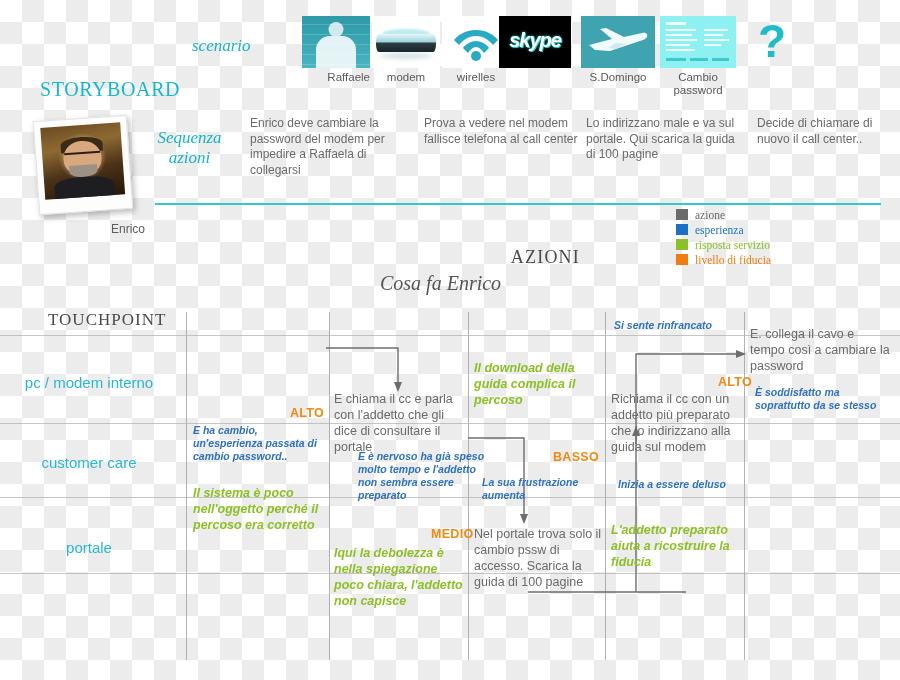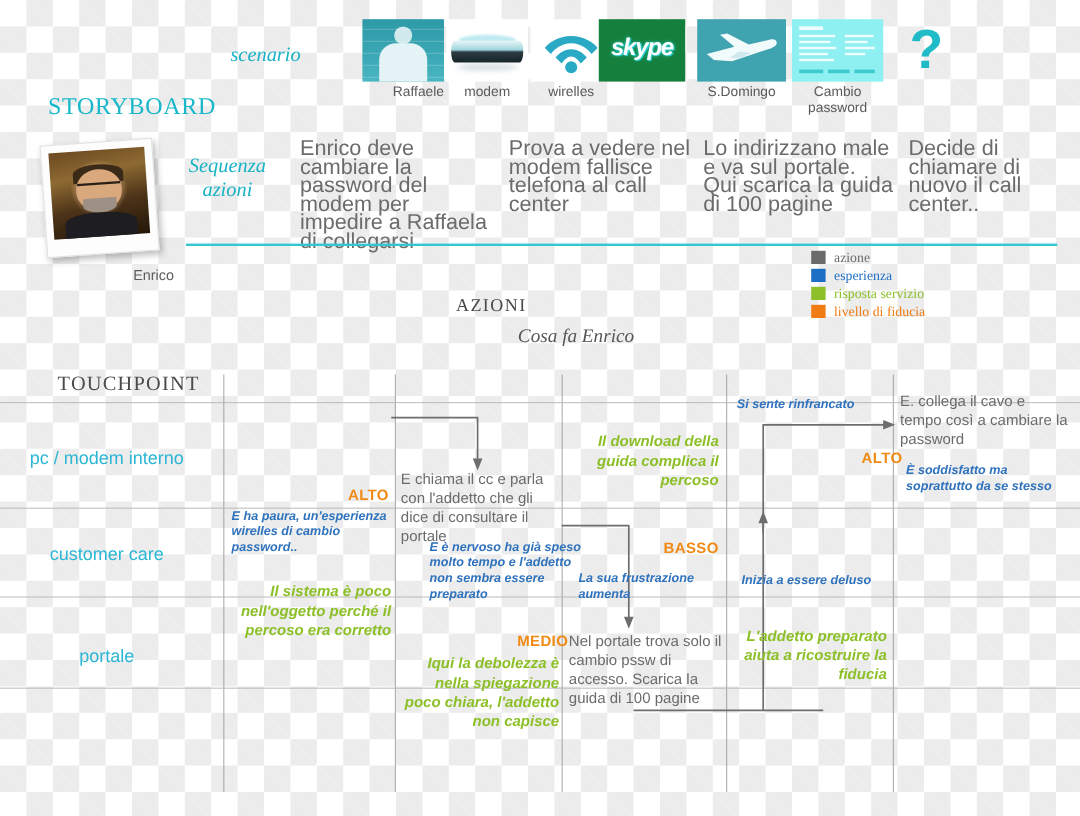--- a/index.html
+++ b/index.html
@@ -60,21 +60,21 @@
   .ph-modem .dev{position:absolute;left:4px;right:4px;top:18px;height:18px;border-radius:3px/8px;
     background:linear-gradient(180deg,#e8f6f8 0%,#9fd4dc 42%,#2c3c42 52%,#16242a 100%);}
   .ph-modem .glow{position:absolute;left:10px;right:10px;top:13px;height:9px;border-radius:50%;
     background:rgba(180,230,238,.85);filter:blur(1px);}
   .ph-modem .shade{position:absolute;left:8px;right:8px;top:37px;height:6px;border-radius:50%;
     background:rgba(90,130,140,.25);filter:blur(2px);}
   
   .ph-wifi{background:#ffffff;}
   .wifi-svg{position:absolute;left:50%;top:6px;transform:translateX(-50%);}
   
-  .ph-skype{background:#15803d;}
+  .ph-skype{background:#000000;}
   .ph-skype .sk{
     position:absolute;left:0;right:0;top:13px;text-align:center;
     font-family:"Liberation Sans", sans-serif;font-weight:bold;font-style:italic;
     font-size:20px;letter-spacing:-1px;color:#ffffff;
     text-shadow:0 0 3px #2ad2d6, 1px 1px 0 #29c8cc;
   }
   
   .ph-plane{background:#3fa3b0;}
   .plane-svg{position:absolute;left:50%;top:50%;transform:translate(-50%,-50%);}
   
@@ -114,60 +114,60 @@
   #enrico-photo .shirt{position:absolute;left:12%;top:72%;width:76%;height:30%;border-radius:40% 40% 0 0;
     background:#1d1d22;}
   #enrico-caption{
     left:98px;top:222px;width:60px;text-align:center;
     font-size:12px;color:#5c5c5c;
   }
 
   
   .seq{
     position:absolute;top:116px;
-    font-size:18px;line-height:15.5px;color:#6b6b6b;
+    font-size:12px;line-height:15.5px;color:#6b6b6b;
   }
 
   
   #teal-rule{left:155px;top:203px;width:726px;height:2px;background:#35c6d4;}
 
   
   #legend{left:676px;top:208px;}
   .legend-row{display:flex;align-items:center;margin-bottom:2px;height:13px;}
   .legend-sw{width:12px;height:11px;margin-right:7px;flex:0 0 auto;}
   .legend-tx{font-family:"Liberation Serif", serif;font-size:11.5px;line-height:12px;}
 
   
   #azioni-title{
-    left:380px;top:247px;width:200px;text-align:left;
-    font-family:"Liberation Serif", serif;font-size:15px;letter-spacing:1.2px;color:#4a4a4a;
+    left:380px;top:247px;width:200px;text-align:right;
+    font-family:"Liberation Serif", serif;font-size:18px;letter-spacing:1.2px;color:#4a4a4a;
   }
   #azioni-sub{
-    left:380px;top:272px;width:200px;text-align:center;
-    font-family:"Liberation Serif", serif;font-style:italic;font-size:16px;color:#555;
+    left:380px;top:272px;width:200px;text-align:left;
+    font-family:"Liberation Serif", serif;font-style:italic;font-size:20px;color:#555;
   }
 
   
   #touchpoint-title{
     left:48px;top:310px;
     font-family:"Liberation Serif", serif;font-size:17px;letter-spacing:1px;color:#4a4a4a;
   }
   .rowlabel{
     position:absolute;text-align:center;width:170px;left:4px;
     font-size:15px;color:#2ab6d4;line-height:19px;
   }
 
   
   .vline{position:absolute;width:1px;background:#9b9b9b;opacity:.75;}
   .hline{position:absolute;height:1px;background:#b8b8b8;opacity:.8;}
 
   
   .gray{position:absolute;font-size:12.5px;line-height:16px;color:#6b6b6b;}
   .blue{position:absolute;font-size:10.5px;line-height:13px;color:#2f72bd;font-style:italic;font-weight:bold;}
-  .green{position:absolute;font-size:12.5px;line-height:16px;color:#8cbf28;font-style:italic;font-weight:bold;text-align:right;}
+  .green{position:absolute;font-size:12.5px;line-height:16px;color:#8cbf28;font-style:italic;font-weight:bold;}
   .lvl{position:absolute;font-size:12.5px;font-weight:bold;color:#f08a14;letter-spacing:.3px;}
 
   
   .conn{position:absolute;}
   .conn line, .conn polygon{shape-rendering:geometricPrecision;}
 </style>
 </head>
 <body>
 
 <div id="checker"></div>
@@ -322,34 +322,35 @@
   <svg class="conn" style="left:598px;top:420px;" width="100" height="180">
     <path d="M38 172 V14" stroke="#6d6d6d" stroke-width="1.4" fill="none"></path>
     <polygon points="38,6 34,16 42,16" fill="#6d6d6d"></polygon>
   </svg>
 
   <svg class="conn" style="left:520px;top:580px;" width="180" height="24">
     <path d="M8 12 H166" stroke="#6d6d6d" stroke-width="1.4" fill="none"></path>
   </svg>
 
   <div class="lvl" style="left:290px;top:406px;">ALTO</div>
-  <div class="blue" style="left:193px;top:424px;width:132px;">E ha paura, un'esperienza wirelles di cambio password..</div>
+  <div class="blue" style="left:193px;top:424px;width:132px;">E ha cambio, un'esperienza passata di cambio password..</div>
   <div class="green" style="left:193px;top:485px;width:133px;">Il sistema è poco nell'oggetto perché il percoso era corretto</div>
 
   <div class="gray" style="left:334px;top:391px;width:130px;">E chiama il cc e parla con l'addetto che gli dice di consultare il portale</div>
   <div class="blue" style="left:334px;top:450px;width:130px;margin-left:24px;">E è nervoso ha già speso molto tempo e l'addetto non sembra essere preparato</div>
   <div class="lvl" style="left:415px;top:527px;margin-left:16px;">MEDIO</div>
   <div class="green" style="left:334px;top:545px;width:132px;">Iqui la debolezza è nella spiegazione poco chiara, l'addetto non capisce</div>
 
   <div class="green" style="left:474px;top:360px;width:125px;">Il download della guida complica il percoso</div>
   <div class="lvl" style="left:553px;top:450px;">BASSO</div>
   <div class="blue" style="left:482px;top:476px;width:115px;">La sua frustrazione aumenta</div>
   <div class="gray" style="left:474px;top:526px;width:128px;">Nel portale trova solo il cambio pssw di accesso. Scarica la guida di 100 pagine</div>
 
-  <div class="blue" style="left:614px;top:331px;width:130px;">Si sente rinfrancato</div>
+  <div class="blue" style="left:614px;top:319px;width:130px;">Si sente rinfrancato</div>
+  <div class="gray" style="left:611px;top:391px;width:132px;">Richiama il cc con un addetto più preparato che lo indirizzano alla guida sul modem</div>
   <div class="blue" style="left:618px;top:478px;width:130px;">Inizia a essere deluso</div>
   <div class="green" style="left:611px;top:522px;width:128px;">L'addetto preparato aiuta a ricostruire la fiducia</div>
 
   <div class="gray" style="left:750px;top:326px;width:140px;">E. collega il cavo e tempo così a cambiare la password</div>
   <div class="lvl" style="left:718px;top:375px;">ALTO</div>
   <div class="blue" style="left:755px;top:386px;width:128px;">È soddisfatto ma soprattutto da se stesso</div>
 
 </div>
 
 </body></html>

